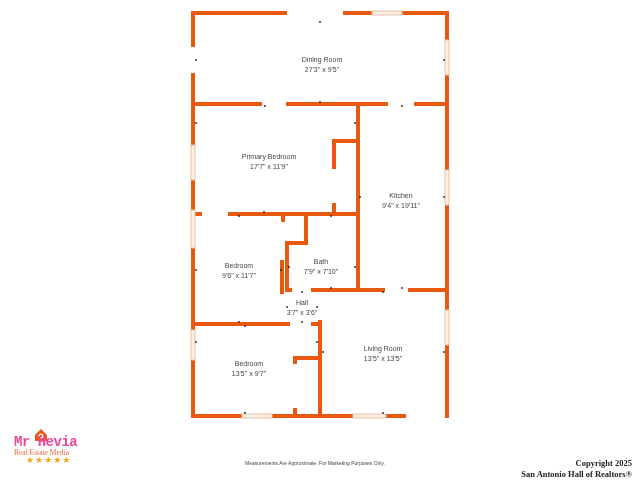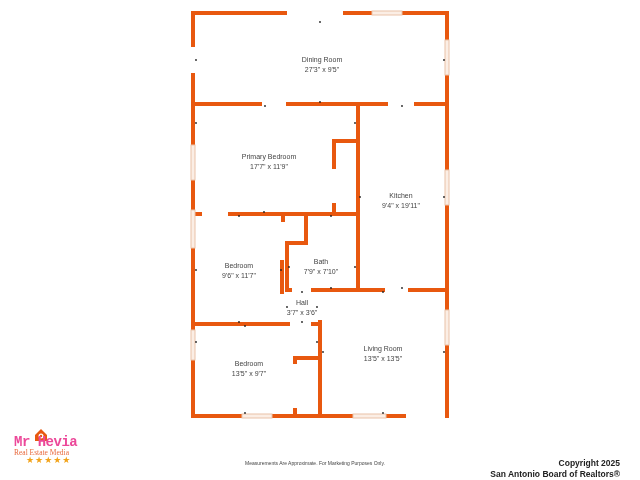--- a/index.html
+++ b/index.html
@@ -6,21 +6,21 @@
   body { width:640px; height:480px; position:relative; overflow:hidden; font-family:"Liberation Sans", sans-serif; }
   .plan { position:absolute; left:0; top:0; width:640px; height:480px; }
   .label { position:absolute; text-align:center; color:#444; font-size:7px; line-height:10px; transform:translateX(-50%); white-space:nowrap; }
   .label .nm { display:block; }
   .label .dim { display:block; }
   .logo { position:absolute; left:12px; top:428px; width:80px; height:40px; }
   .logo-top { position:absolute; left:2px; top:6px; font-size:14px; font-weight:bold; color:#ec4899; letter-spacing:-0.5px;font-family:Liberation Mono, monospace; }
   .logo-sub { position:absolute; left:2px; top:20px; font-size:7.5px; color:#e86a3e; white-space:nowrap;font-family:Liberation Serif, serif; }
   .logo-stars { position:absolute; left:14px; top:27px; font-size:9px; color:#f2a31a; letter-spacing:1px; }
   .footnote { position:absolute; left:245px; top:460px; font-size:5px; color:#444; }
-  .copyright { position:absolute; right:20px; top:458px; text-align:right; font-size:8.5px; font-weight:bold; color:#222; line-height:11px; font-family:Liberation Sans, sans-serif; }
+  .copyright { position:absolute; right:8px; top:458px; text-align:right; font-size:8.5px; font-weight:bold; color:#222; line-height:11px; font-family:Liberation Serif, serif; }
 </style>
 </head>
 <body>
 
 <svg class="plan" viewBox="0 0 640 480" xmlns="http://www.w3.org/2000/svg">
   <g stroke="#E8580F" stroke-width="4" fill="none" stroke-linecap="square">
 
     <line x1="193" y1="13" x2="285" y2="13"></line>
     <line x1="345" y1="13" x2="371" y2="13"></line>
     <line x1="402" y1="13" x2="447" y2="13"></line>
@@ -161,14 +161,14 @@
   </svg>
   <span class="logo-top">Mr Hevia</span>
   <span class="logo-sub">Real Estate Media</span>
   <span class="logo-stars">★★★★★</span>
 </div>
 
 <div class="footnote">Measurements Are Approximate. For Marketing Purposes Only.</div>
 
 <div class="copyright">
   <div>Copyright 2025</div>
-  <div>San Antonio Board of Realtors®</div>
+  <div>San Antonio Hall of Realtors®</div>
 </div>
 
 </body></html>

